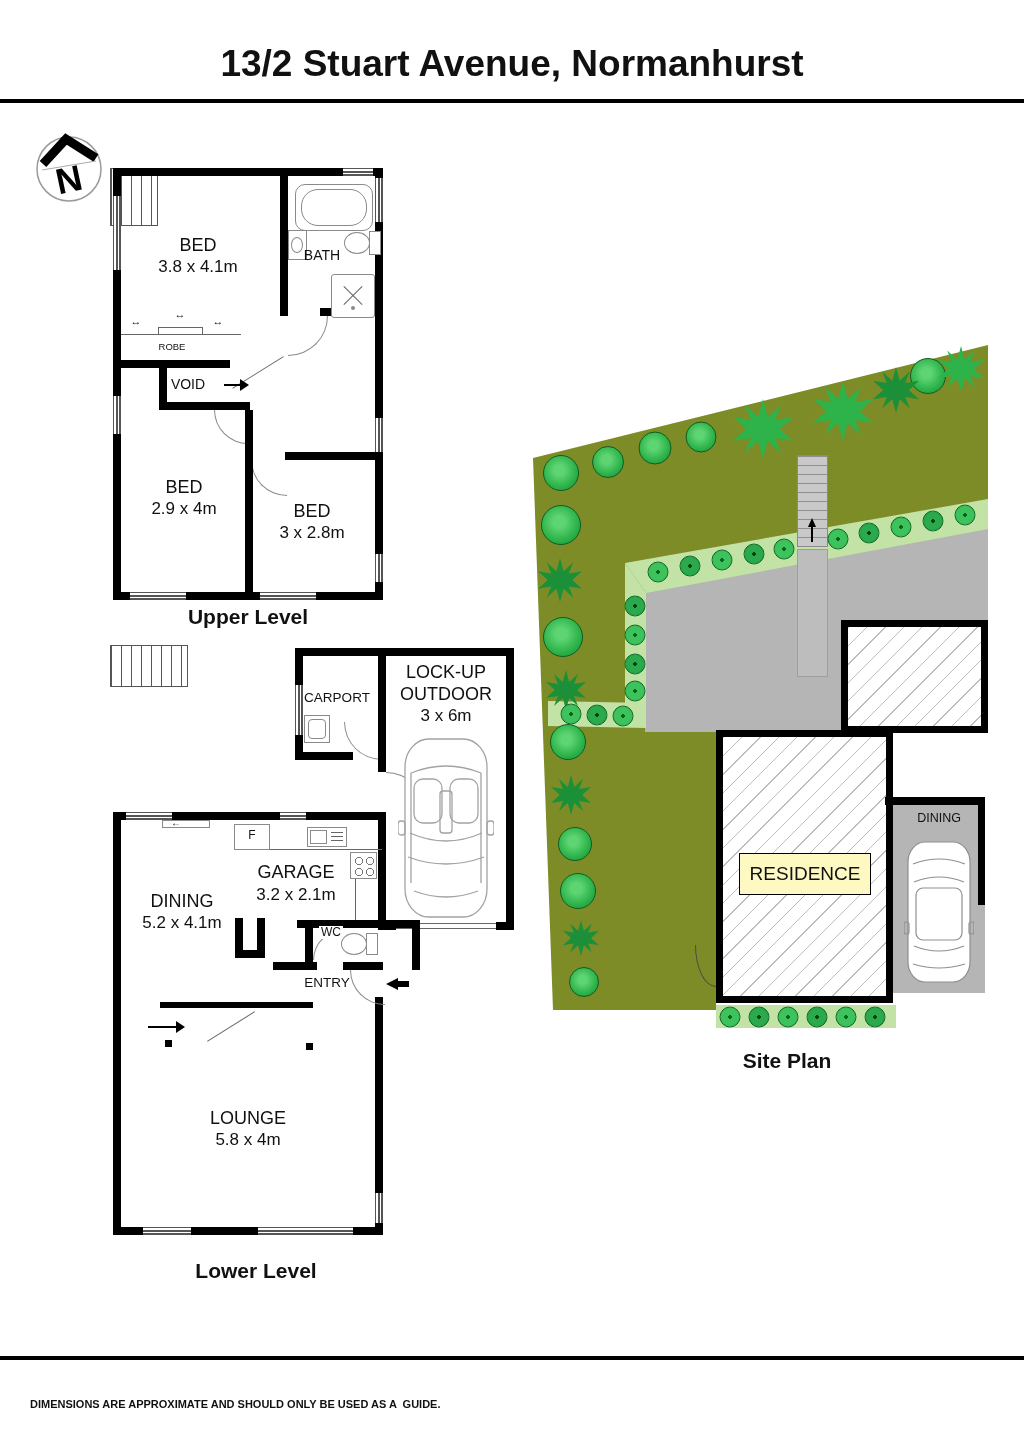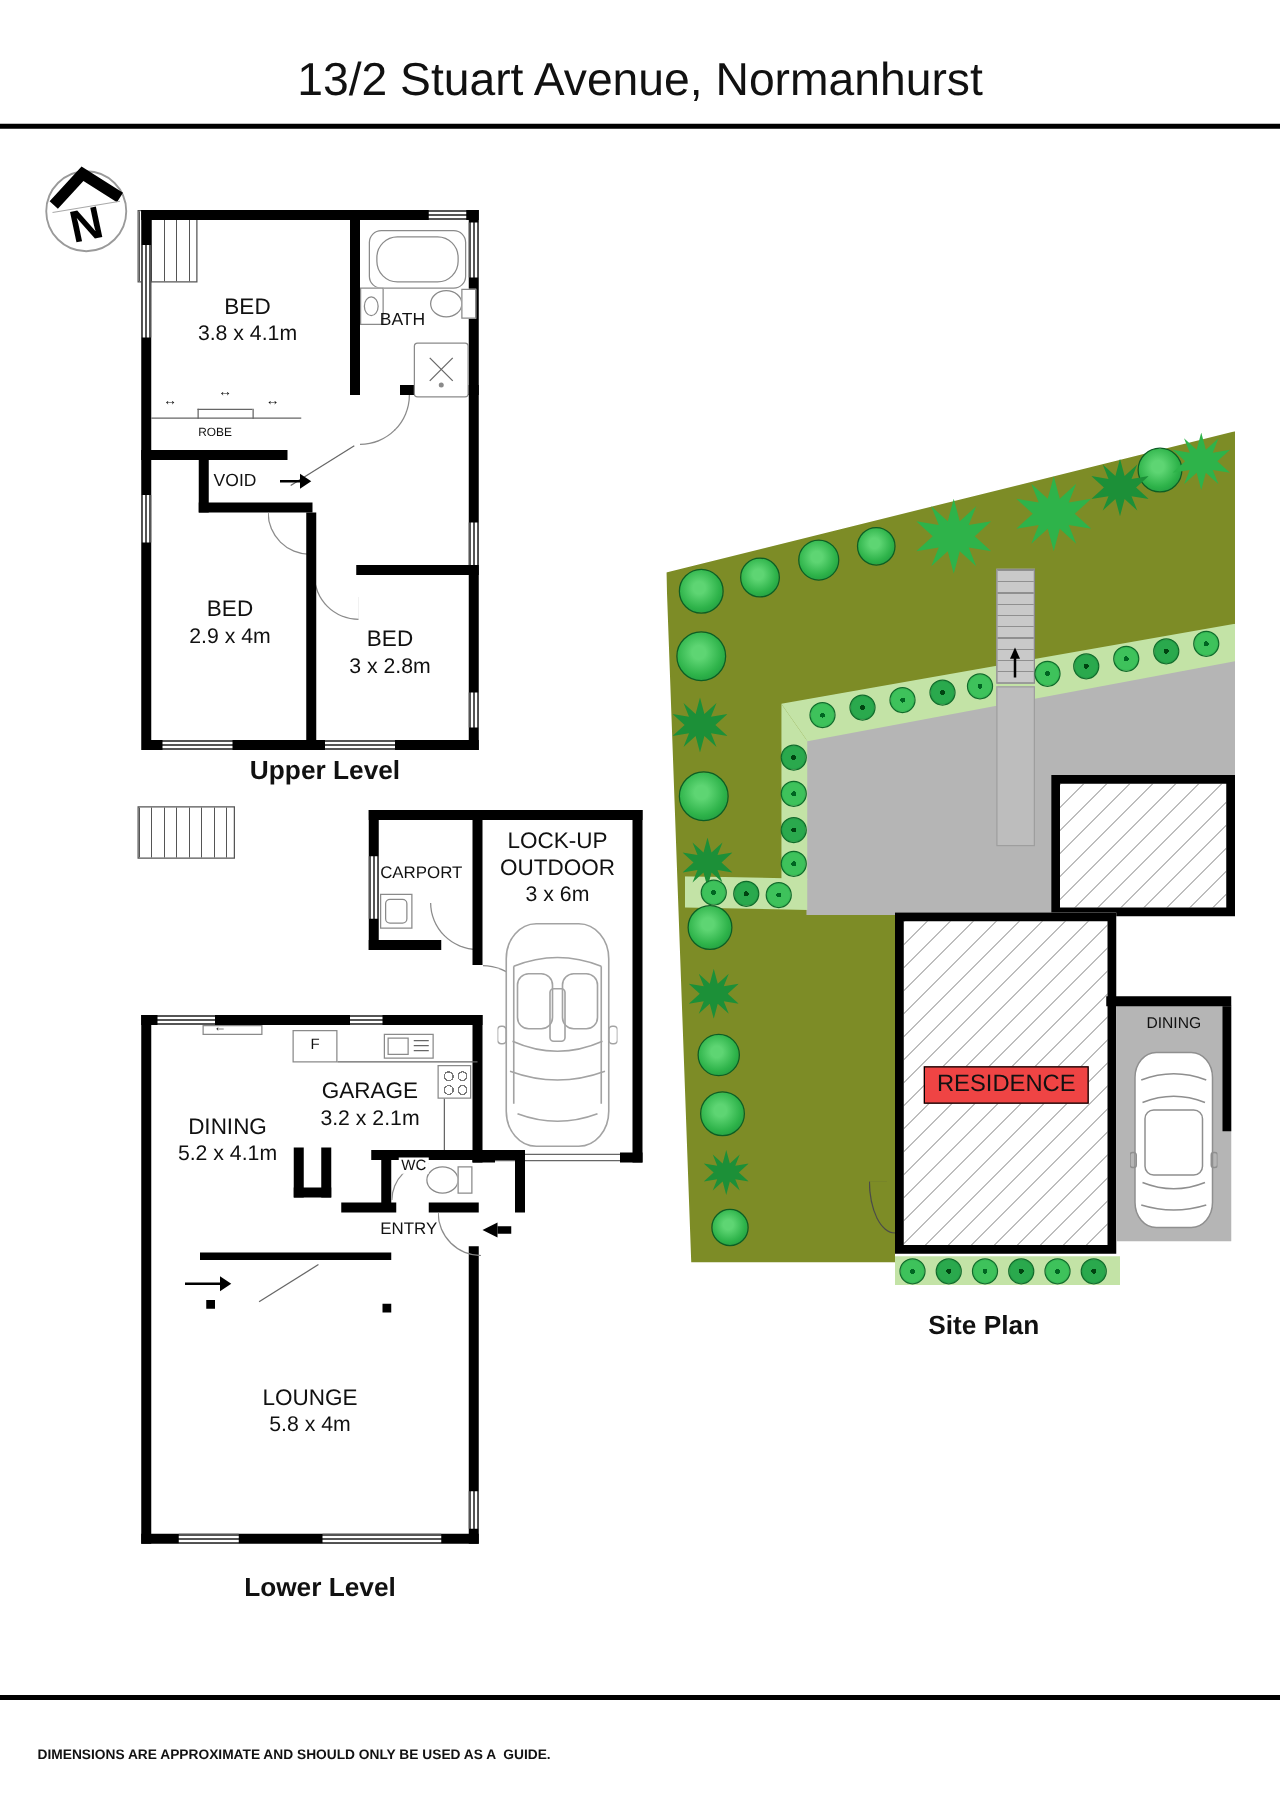--- a/index.html
+++ b/index.html
@@ -31,21 +31,21 @@
   .bush.b2{background:radial-gradient(circle,#041 0 2px,#2aa94d 2px 60%,#168237);}
   .hr{background:#000;}
   .disc{font-size:11px;font-weight:bold;line-height:15px;white-space:pre-wrap;}
   svg{display:block;}
 </style>
 </head>
 <body>
 
 <div class="page">
 
-  <div class="lb" style="left:512px;top:44px;font-size:37px;">13/2 Stuart Avenue, Normanhurst</div>
+  <div class="lb" style="left:512px;top:44px;font-size:37px;font-weight:bold;">13/2 Stuart Avenue, Normanhurst</div>
   <div class="hr abs" style="left:0;top:99px;width:1024px;height:4px;"></div>
 
   <div class="abs" style="left:34px;top:130px;width:70px;height:74px;">
     <svg width="70" height="74" viewBox="0 0 70 74">
       <circle cx="35" cy="39" r="32" fill="none" stroke="#9a9a9a" stroke-width="1.5"></circle>
       <path d="M9 34 L32 9 L62 28" fill="none" stroke="#000" stroke-width="9"></path>
       <path d="M8 40 L62 31" stroke="#aaa" stroke-width="1" fill="none"></path>
       <text x="22" y="62" font-size="36" font-weight="bold" font-family="Liberation Sans, sans-serif" transform="rotate(-12 35 50)">N</text>
     </svg>
 
@@ -104,21 +104,21 @@
     <div class="tn" style="left:230px;top:127px;width:26px;height:1px;transform:rotate(-45deg);"></div>
     <div class="abs" style="left:241px;top:138px;width:4px;height:4px;border-radius:50%;background:#8a8a8a;"></div>
 
     <div class="lb" style="left:88px;top:68px;font-size:18px;">BED</div>
     <div class="lb" style="left:88px;top:90px;font-size:17px;">3.8 x 4.1m</div>
     <div class="lb" style="left:212px;top:80px;font-size:14px;">BATH</div>
     <div class="lb" style="left:74px;top:310px;font-size:18px;">BED</div>
     <div class="lb" style="left:74px;top:332px;font-size:17px;">2.9 x 4m</div>
     <div class="lb" style="left:202px;top:334px;font-size:18px;">BED</div>
     <div class="lb" style="left:202px;top:356px;font-size:17px;">3 x 2.8m</div>
-    <div class="lb cap" style="left:150px;top:437px;text-align:center;">Upper Level</div>
+    <div class="lb cap" style="left:138px;top:437px;text-align:center;">Upper Level</div>
   </div>
 
   <div class="abs" style="left:110px;top:645px;width:412px;height:660px;">
 
     <div class="w" style="left:185px;top:3px;width:219px;height:8px;"></div>
     <div class="w" style="left:185px;top:3px;width:8px;height:112px;"></div>
     <div class="wv" style="left:185px;top:40px;width:8px;height:50px;"></div>
     <div class="w" style="left:185px;top:107px;width:58px;height:8px;"></div>
     <div class="arc bl" style="left:234px;top:77px;width:38px;height:38px;"></div>
     <div class="fx" style="left:194px;top:70px;width:26px;height:28px;"></div>
@@ -277,21 +277,21 @@
     <div class="bush b2" style="left:102px;top:322px;"></div>
     <div class="bush" style="left:102px;top:349px;"></div>
 
     <div class="bush" style="left:38px;top:372px;"></div>
     <div class="bush b2" style="left:64px;top:373px;"></div>
     <div class="bush" style="left:90px;top:374px;"></div>
 
     <div class="hatch abs" style="left:308px;top:278px;width:147px;height:113px;"></div>
     <div class="hatch abs" style="left:183px;top:388px;width:177px;height:273px;"></div>
     <div class="arc bl" style="left:162px;top:603px;width:21px;height:42px;border-color:#4a4a4a;"></div>
-    <div class="abs" style="left:206px;top:511px;width:132px;height:30px;background:#ef4444;border:1px solid #000;box-sizing:border-box;display:flex;align-items:center;justify-content:center;">
+    <div class="abs" style="left:206px;top:511px;width:132px;height:42px;background:#fef9c3;border:1px solid #000;box-sizing:border-box;display:flex;align-items:center;justify-content:center;">
       <span style="font-size:19px;">RESIDENCE</span>
     </div>
 
     <div class="abs" style="left:360px;top:462px;width:92px;height:189px;background:var(--pathgray,#b5b5b5);"></div>
     <div class="w" style="left:352px;top:455px;width:100px;height:8px;"></div>
     <div class="w" style="left:445px;top:463px;width:7px;height:100px;"></div>
     <div class="lb" style="left:406px;top:470px;font-size:12.5px;">DINING</div>
     <div class="abs" style="left:371px;top:496px;">
       <svg width="70" height="148" viewBox="0 0 70 148" fill="none" stroke="#8f8f8f" stroke-width="1.2">
         <rect x="4" y="4" width="62" height="140" rx="17" ry="20" fill="#fff"></rect>

